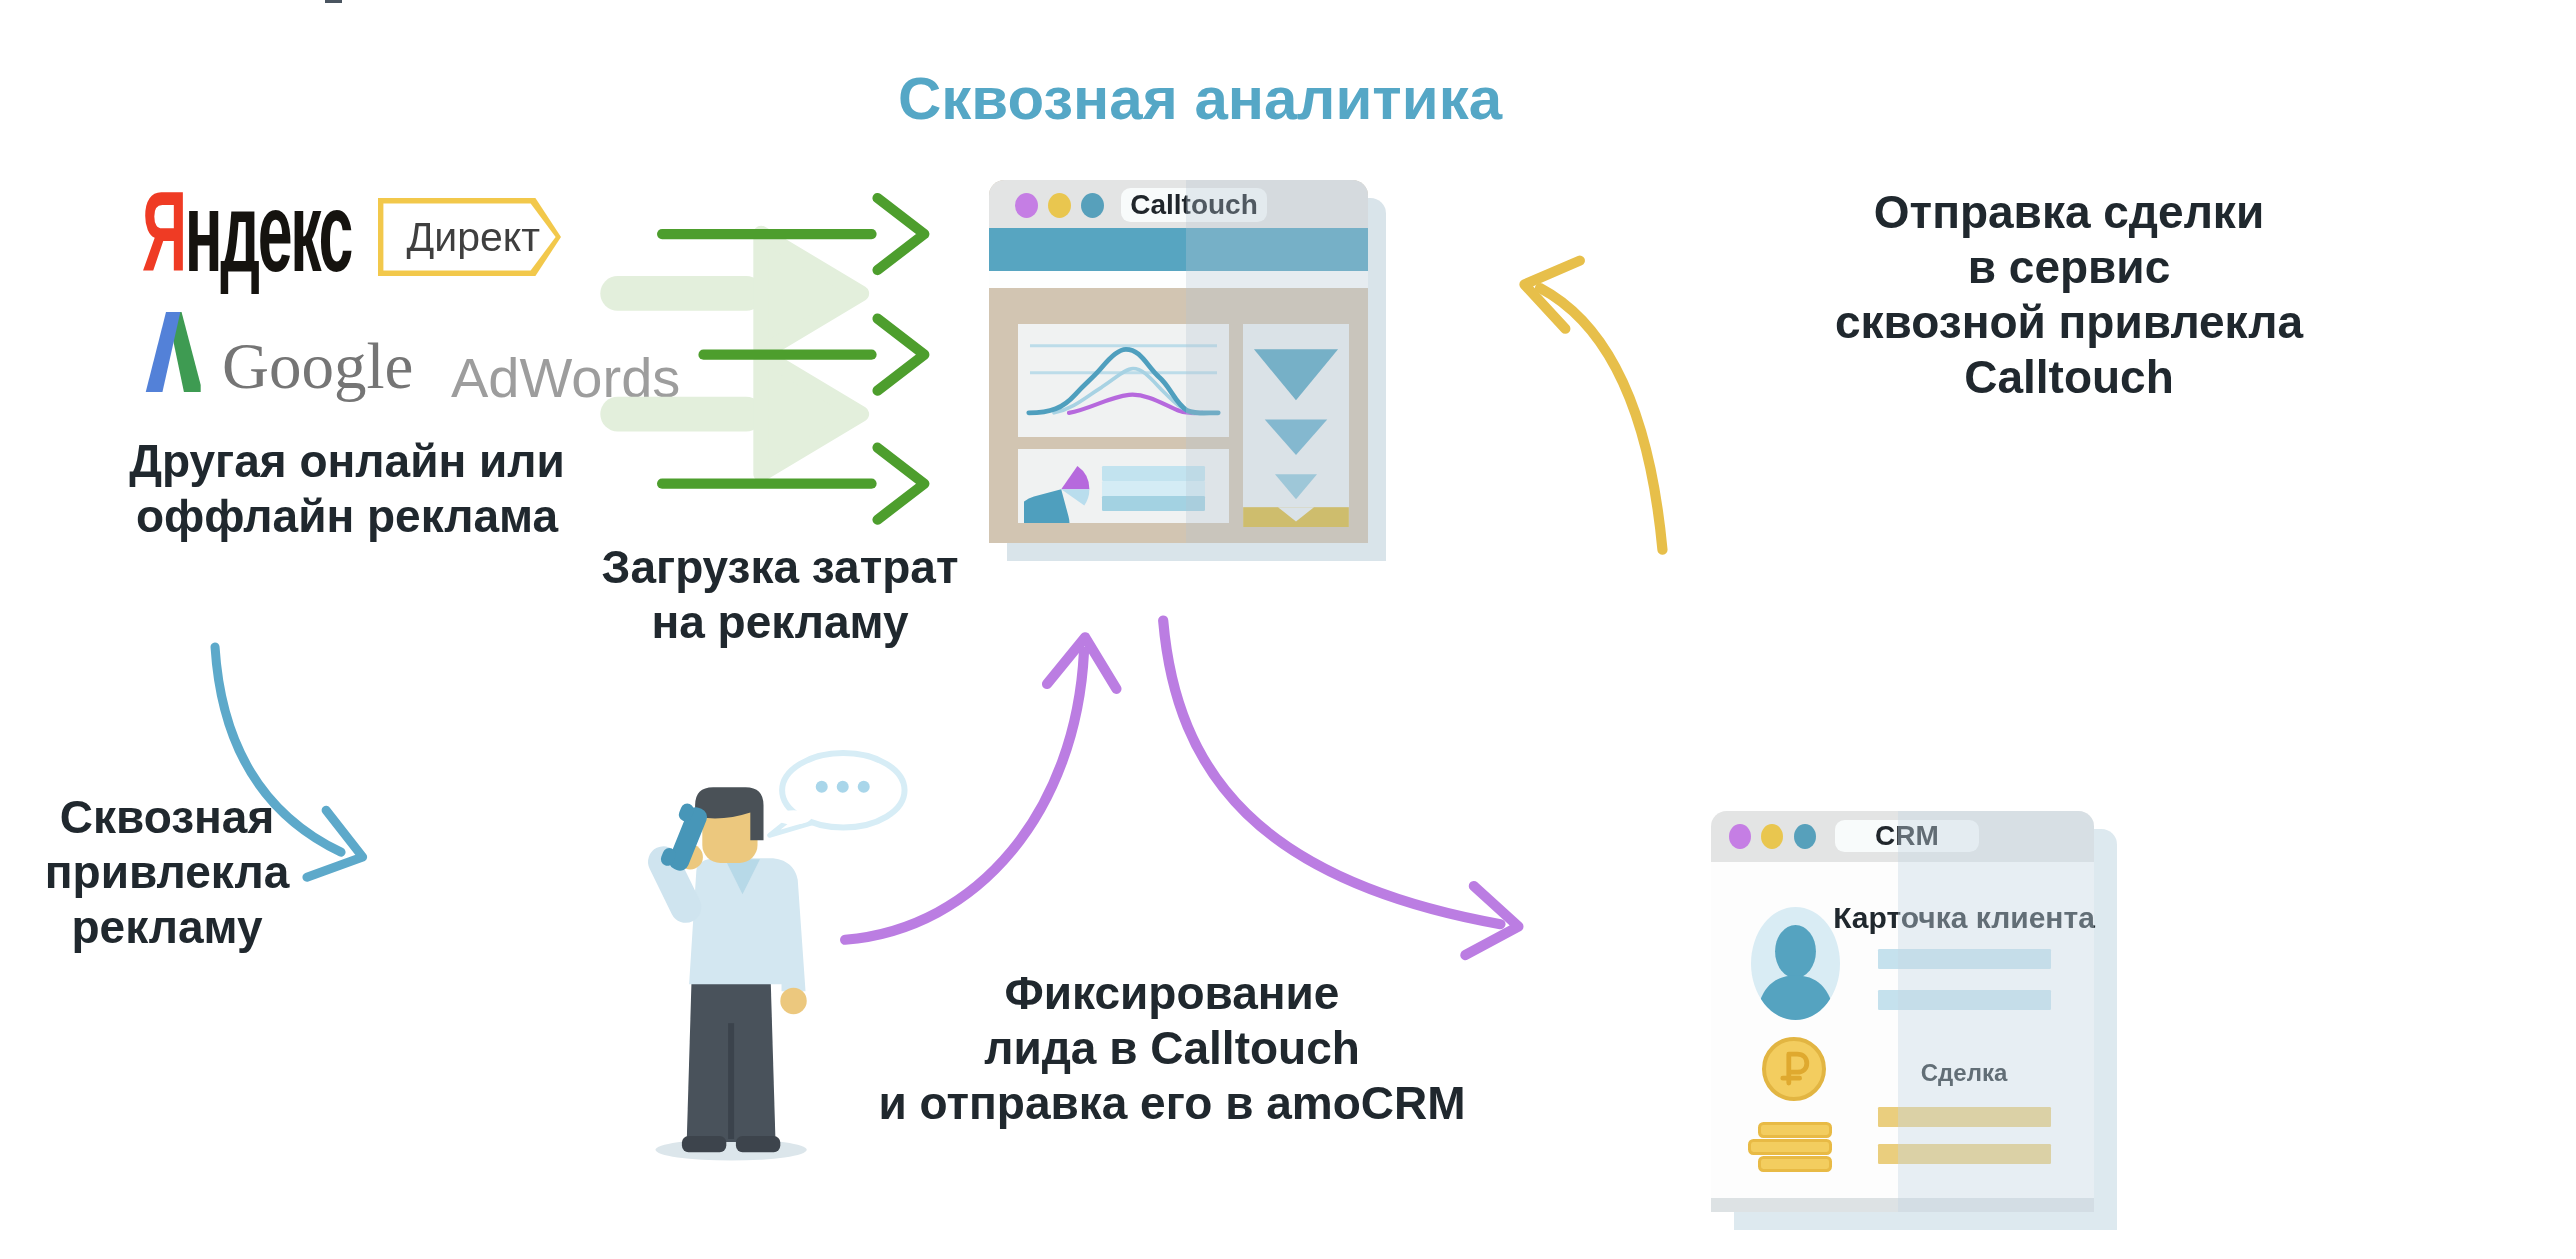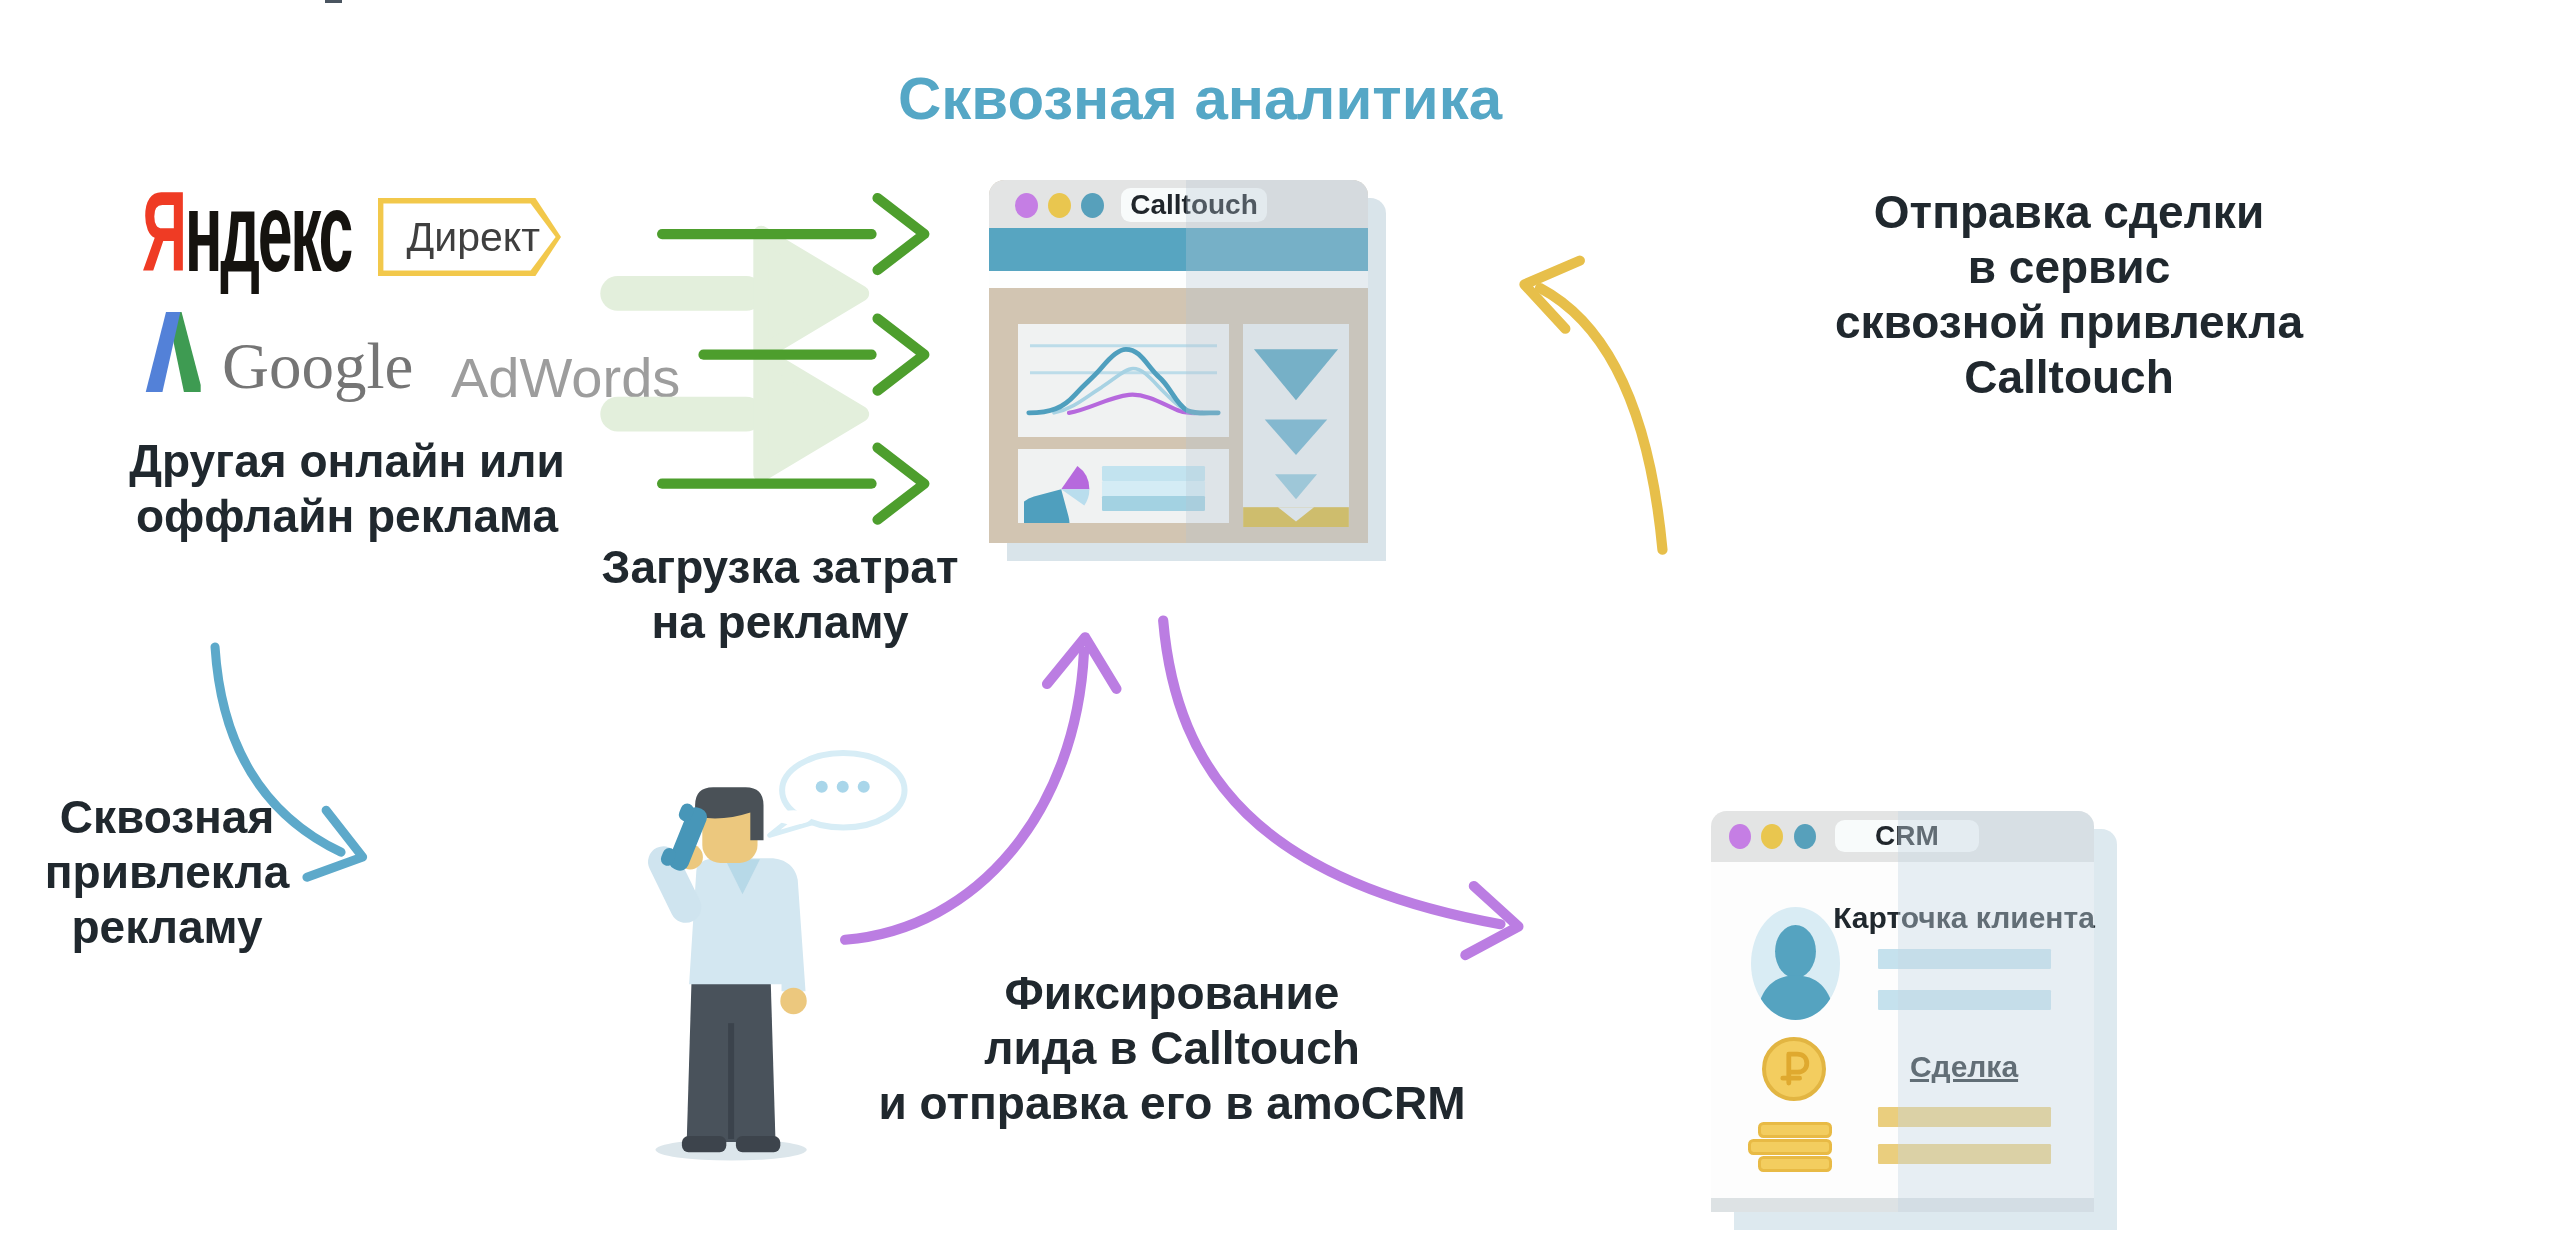--- a/index.html
+++ b/index.html
@@ -180,21 +180,21 @@
   <div class="coin">
     <svg width="54" height="54" viewBox="0 0 90 90">
       <path d="M38,70 L38,22 L52,22 C62,22 68,28 68,37 C68,46 62,52 52,52 L38,52 M28,62 L56,62" fill="none" stroke="#dfa92f" stroke-width="8" stroke-linecap="round" stroke-linejoin="round"></path>
     </svg>
   </div>
 
   <div class="coin-row" style="left:47px;top:311px;width:74px;height:15.6px;"></div>
   <div class="coin-row" style="left:37px;top:328px;width:84px;height:15.6px;"></div>
   <div class="coin-row" style="left:47px;top:345px;width:74px;height:15.6px;"></div>
 
-  <div class="lbl" style="left:253px;top:256px;font-size:30px;line-height:34px;text-decoration:underline;">Сделка</div>
+  <div class="lbl" style="left:253px;top:262px;font-size:24px;line-height:34px;">Сделка</div>
   <div class="bar" style="left:167px;top:296px;width:173px;height:20px;background:#eace7e;"></div>
   <div class="bar" style="left:167px;top:333px;width:173px;height:20px;background:#eace7e;"></div>
 
   <div class="abs" style="left:0;top:387px;width:383px;height:14px;background:#dde2e4;"></div>
 
   <div class="overlay" style="left:187px;width:196px;background:rgba(198,216,227,0.40);border-radius:0 15.6px 0 0;"></div>
 </div>
 
 <svg class="abs" style="left:0;top:0;" width="2576" height="1259" viewBox="0 0 4292 2098">
 

